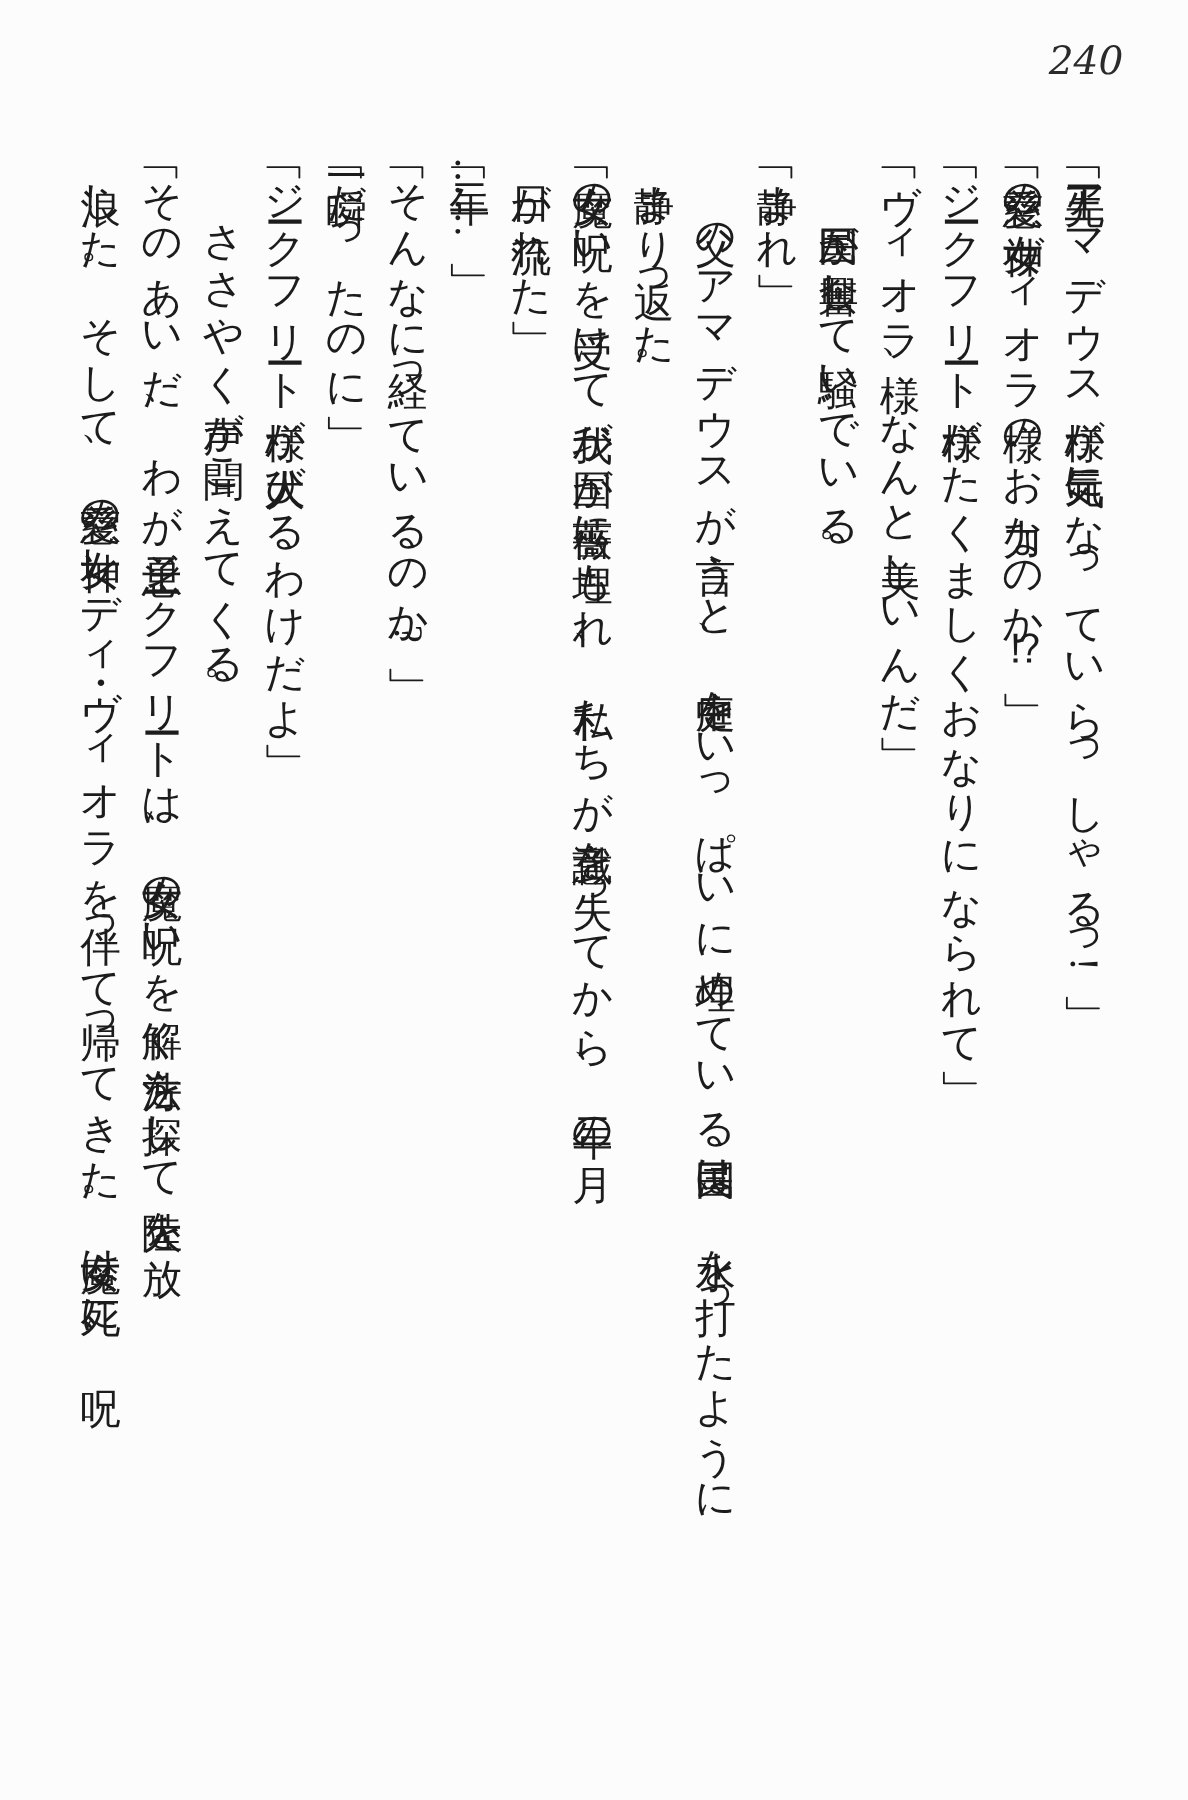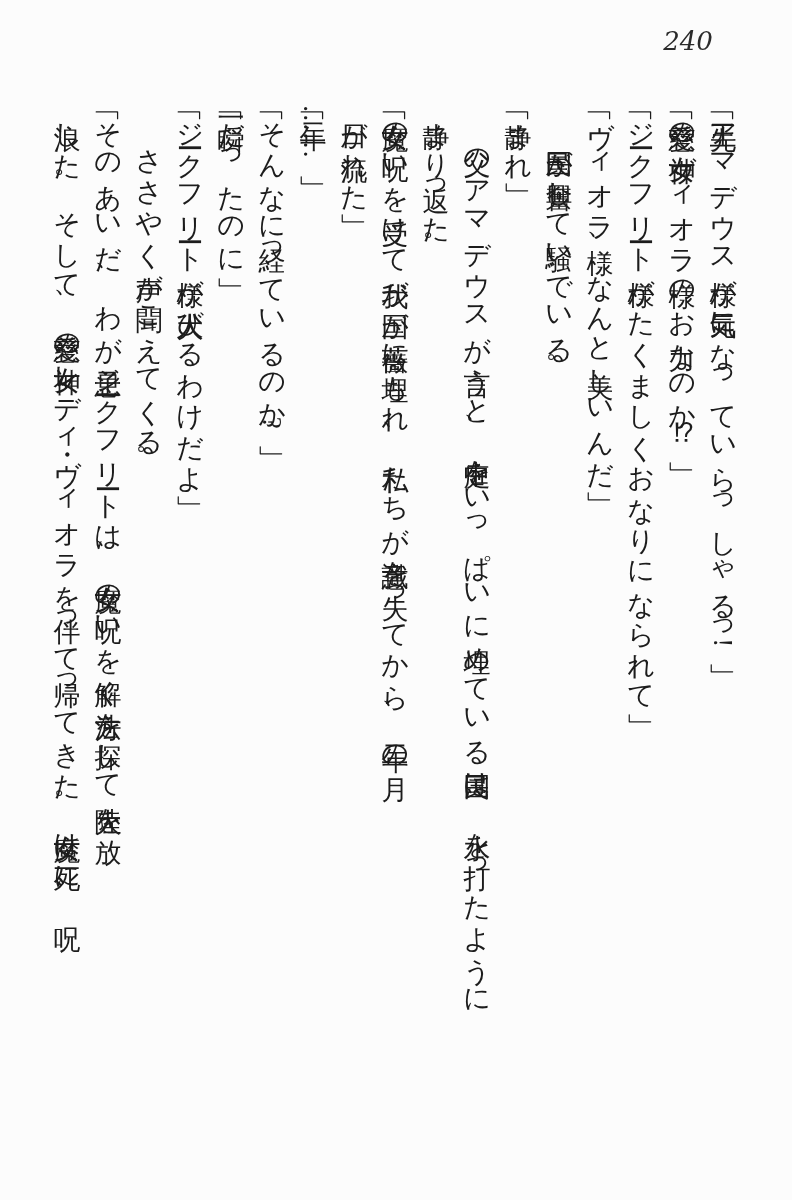--- a/index.html
+++ b/index.html
@@ -10,20 +10,21 @@
     width: 792px;
     height: 1200px;
     position: relative;
     overflow: hidden;
     background: #fcfcfc;
     font-family: "Liberation Serif", serif;
   }
   .page {
     position: absolute;
     inset: 0;
+    margin-left: 36px;
   }
   .page-number {
     position: absolute;
     top: 26px;
     left: 660px;
     width: 56px;
     text-align: center;
     font-family: "DejaVu Serif", serif;
     font-style: italic;
     font-size: 26px;

